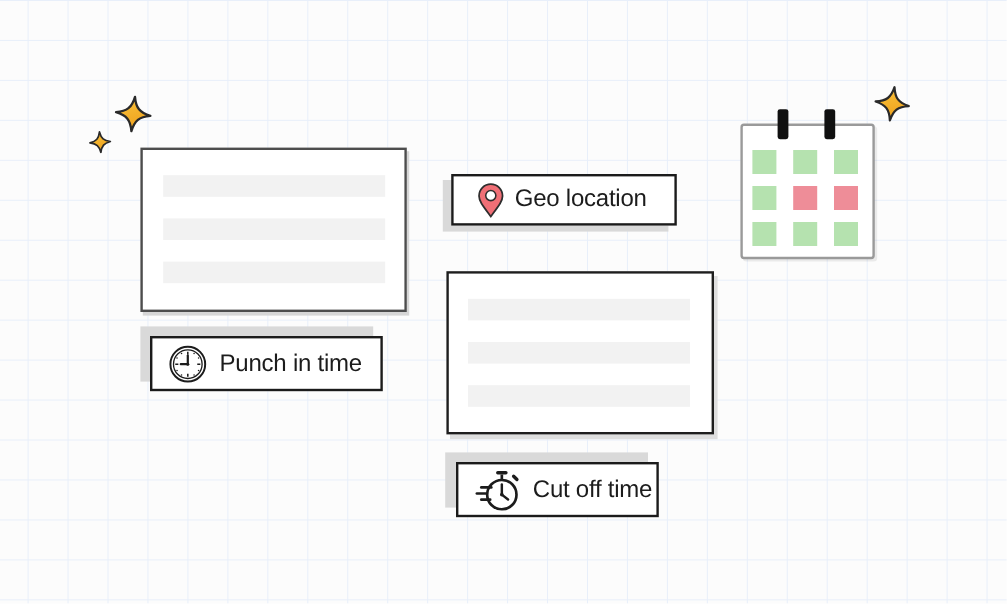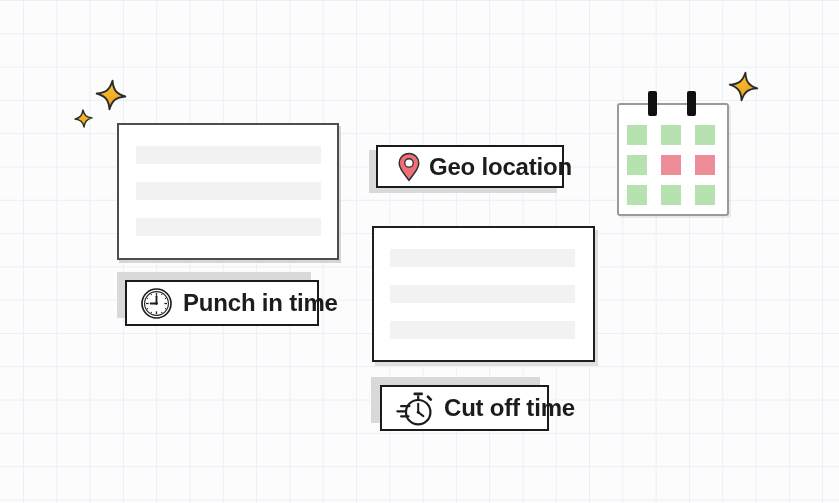--- a/index.html
+++ b/index.html
@@ -32,21 +32,21 @@
     border:2px solid #1e1e1e;
     box-shadow:3px 4px 0 #dedede;
     padding:21px 0 0 16px;row-gap:18px;
   }
   .ph-line{width:185px;height:18px;background:#f2f2f2;flex:0 0 auto;}
   
   .chip{
     position:absolute;background:#fff;box-sizing:border-box;
     border:2px solid #1b1b1b;
     display:flex;align-items:center;
-    font-weight:700;font-size:24px;color:var(--ink,#1c1c1c);
+    font-weight:400;font-size:20px;color:var(--ink,#1c1c1c);
     letter-spacing:-0.2px;white-space:nowrap;
   }
   .chip .txt{display:inline-block;}
   .chip-geo{
     left:376px;top:145px;width:188px;height:43px;
     padding-left:20px;gap:9px;
     box-shadow:-7px 5px 0 var(--shadow,#d9d9d9);
   }
   .chip-punch{
     left:125px;top:280px;width:194px;height:46px;

